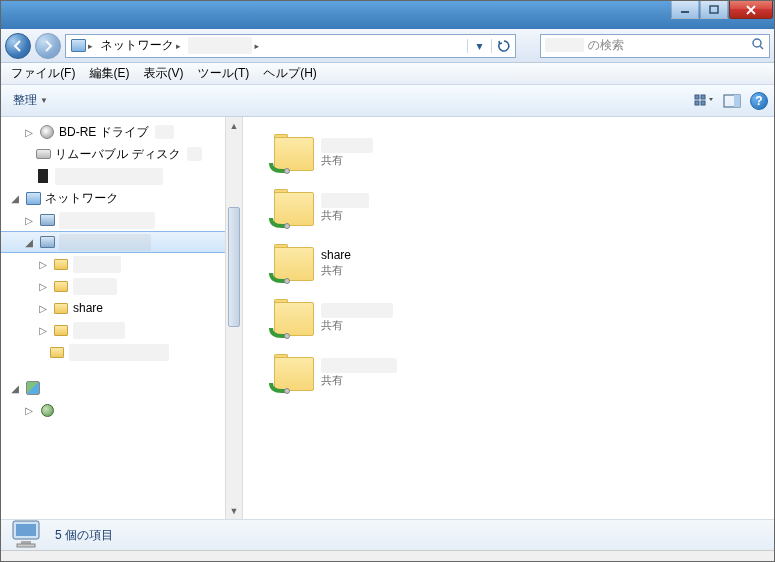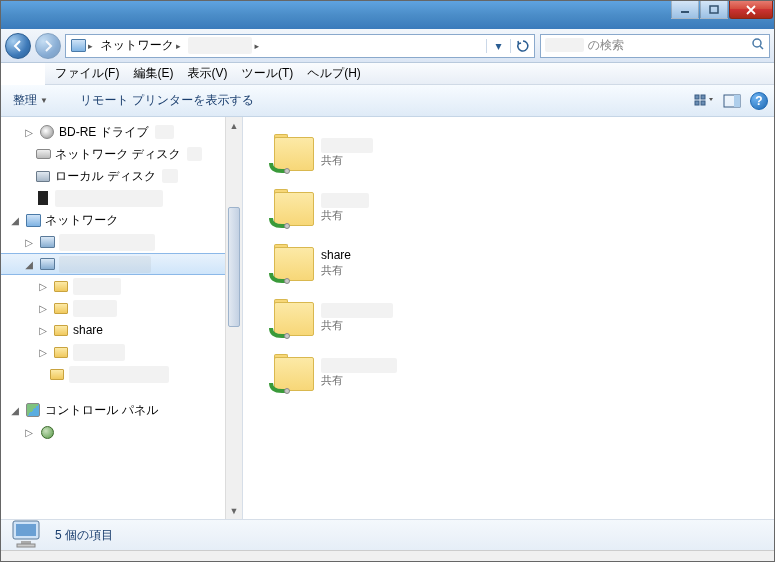--- a/index.html
+++ b/index.html
@@ -15,24 +15,24 @@
   
   
   .navbar { height: 34px; background: linear-gradient(to bottom,#f2f6fb,#dbe6f4); display:flex; align-items:center; padding:0 4px; gap:4px; border-bottom:1px solid #b8c9dc; }
   .navbtn { width:26px; height:26px; border-radius:50%; background: radial-gradient(circle at 30% 30%, #a8cff0, #3d79b8 60%, #2a5d92); border:1px solid #2a5d92; display:flex; align-items:center; justify-content:center; color:#fff; }
   .navbtn.fwd { opacity:.55; }
   .addressbar { flex:1; height:24px; background:#fff; border:1px solid #8aa9cc; display:flex; align-items:center; font-size:12px; }
   .addr-seg { padding:0 4px; display:flex; align-items:center; gap:2px; height:100%; }
   .addr-arrow{color:#555;font-size:9px;}
   .addr-icon{width:16px;height:16px;display:flex;align-items:center;justify-content:center;}
   .refresh-seg{width:24px;border-left:1px solid #cbd8e8;display:flex;align-items:center;justify-content:center;color:#2a5d92;}
-  .searchbox { width:230px; height:24px; background:#fff; border:1px solid #8aa9cc; display:flex; align-items:center; padding:0 4px; margin-left:1px; font-size:12px; color:#888; justify-content:space-between;}
-  
-  
-  .menubar { height:22px; background:linear-gradient(to bottom,#fafcfe,#e8eef6); border-bottom:1px solid #d0dae6; display:flex; align-items:center; font-size:12px; padding:0 4px; gap:2px;margin-left:44px;}
+  .searchbox { width:230px; height:24px; background:#fff; border:1px solid #8aa9cc; display:flex; align-items:center; padding:0 4px; margin-left:20px; font-size:12px; color:#888; justify-content:space-between;}
+  
+  
+  .menubar { height:22px; background:linear-gradient(to bottom,#fafcfe,#e8eef6); border-bottom:1px solid #d0dae6; display:flex; align-items:center; font-size:12px; padding:0 4px; gap:2px;}
   .menuitem{padding:2px 6px;}
   
   
   .toolbar { height:32px; background:linear-gradient(to bottom,#f7fbff,#dfebf7); border-bottom:1px solid #c5d5e6; display:flex; align-items:center; font-size:12px; color:#1a3e6e; padding:0 6px; gap:20px;}
   .toolbtn{display:flex;align-items:center;gap:3px;padding:3px 6px;}
   .toolbar-right{margin-left:auto;display:flex;align-items:center;gap:8px;}
   .view-icon,.pane-icon,.help-icon{width:20px;height:20px;display:flex;align-items:center;justify-content:center;}
   .help-icon{color:#fff;background:radial-gradient(circle at 30% 30%,#6db3f2,#1e69b3);border-radius:50%;font-weight:bold;font-size:12px;width:18px;height:18px;border:1px solid #1e69b3;}
   
   
@@ -152,21 +152,20 @@
   <div class="menuitem">表示(V)</div>
   <div class="menuitem">ツール(T)</div>
   <div class="menuitem">ヘルプ(H)</div>
 </div>
 
 <div class="toolbar">
   <div class="toolbtn">
       <span>整理</span> 
       <span style="font-size:8px;color:#555;">▼</span>
     </div>
-  <div class="toolbtn">リモート プリンターを表示する</div>
   <div class="toolbar-right">
     <div class="view-icon">
       <svg width="20" height="16">
           <rect x="1" y="2" width="4" height="4" fill="#6a8db3" stroke="#3a5d83"></rect>
           <rect x="7" y="2" width="4" height="4" fill="#6a8db3" stroke="#3a5d83"></rect>
           <rect x="1" y="8" width="4" height="4" fill="#6a8db3" stroke="#3a5d83"></rect>
           <rect x="7" y="8" width="4" height="4" fill="#6a8db3" stroke="#3a5d83"></rect>
           <path d="M15 5 L17 8 L19 5" fill="#555"></path>
         </svg>
     </div>
@@ -188,28 +187,21 @@
         <span class="ticon">
           <span class="i-disc"></span>
         </span>
         <span>BD-RE ドライブ</span>
         <span class="blur-box" style="margin-left:2px;padding:0 8px;">&nbsp;</span>
       </div>
     <div class="tree-item" style="padding-left:34px;">
         <span class="ticon">
           <span class="i-drive"></span>
         </span>
-        <span>ネットワーク ディスク</span>
-        <span class="blur-box" style="margin-left:2px;padding:0 6px;">&nbsp;</span>
-      </div>
-    <div class="tree-item" style="padding-left:34px;">
-        <span class="ticon">
-          <span class="i-disk"></span>
-        </span>
-        <span>ローカル ディスク</span>
+        <span>リムーバブル ディスク</span>
         <span class="blur-box" style="margin-left:2px;padding:0 6px;">&nbsp;</span>
       </div>
     <div class="tree-item" style="padding-left:34px;">
         <span class="ticon">
           <span class="i-black"></span>
         </span>
         <span class="blur-box" style="padding:0 30px;">　　　　</span>
       </div>
     <div class="tree-item" style="padding-left:8px;">
         <span class="expander">◢</span>
@@ -265,21 +257,20 @@
           <span class="i-sharefolder"></span>
         </span>
         <span class="blur-box" style="padding:0 26px;">　　　　</span>
       </div>
     <div style="height:14px;"></div>
     <div class="tree-item" style="padding-left:8px;">
         <span class="expander">◢</span>
         <span class="ticon">
           <span class="i-cp"></span>
         </span>
-        <span>コントロール パネル</span>
       </div>
     <div class="tree-item" style="padding-left:22px;">
         <span class="expander">▷</span>
         <span class="ticon">
           <span class="i-ease"></span>
         </span>
       </div>
 
     <div class="tree-scrollbar">
       <div class="scroll-btn" style="top:0">▲</div>

